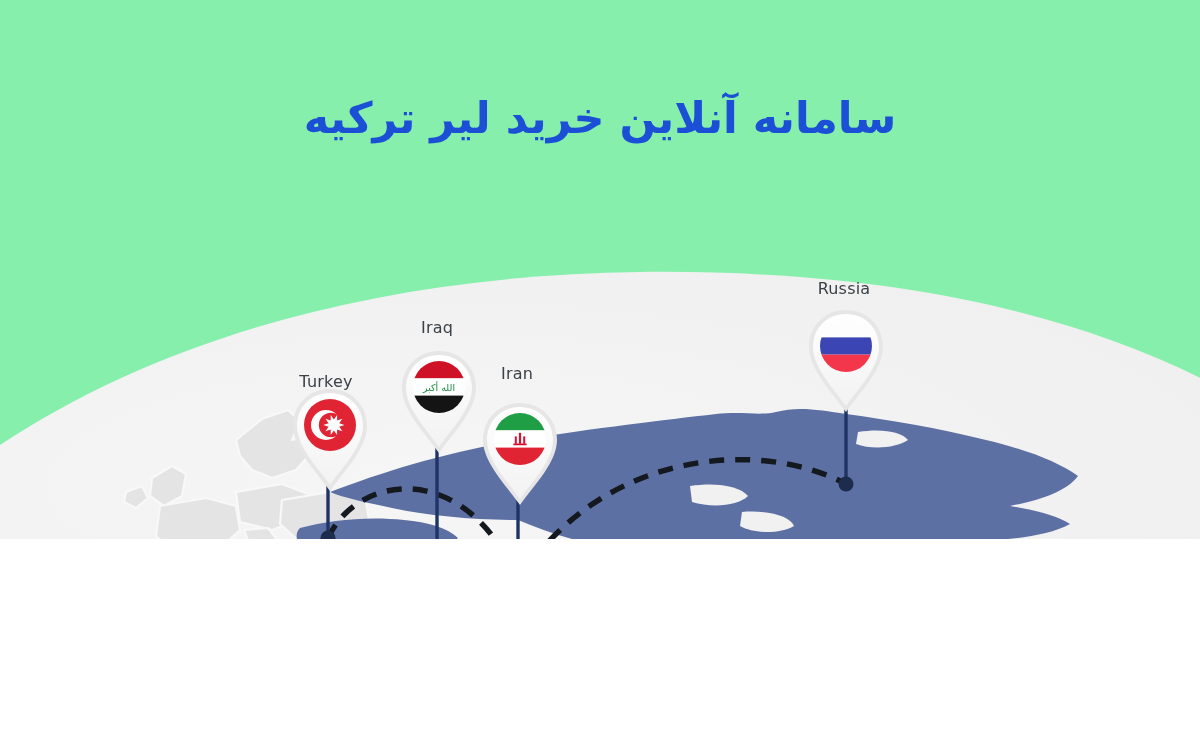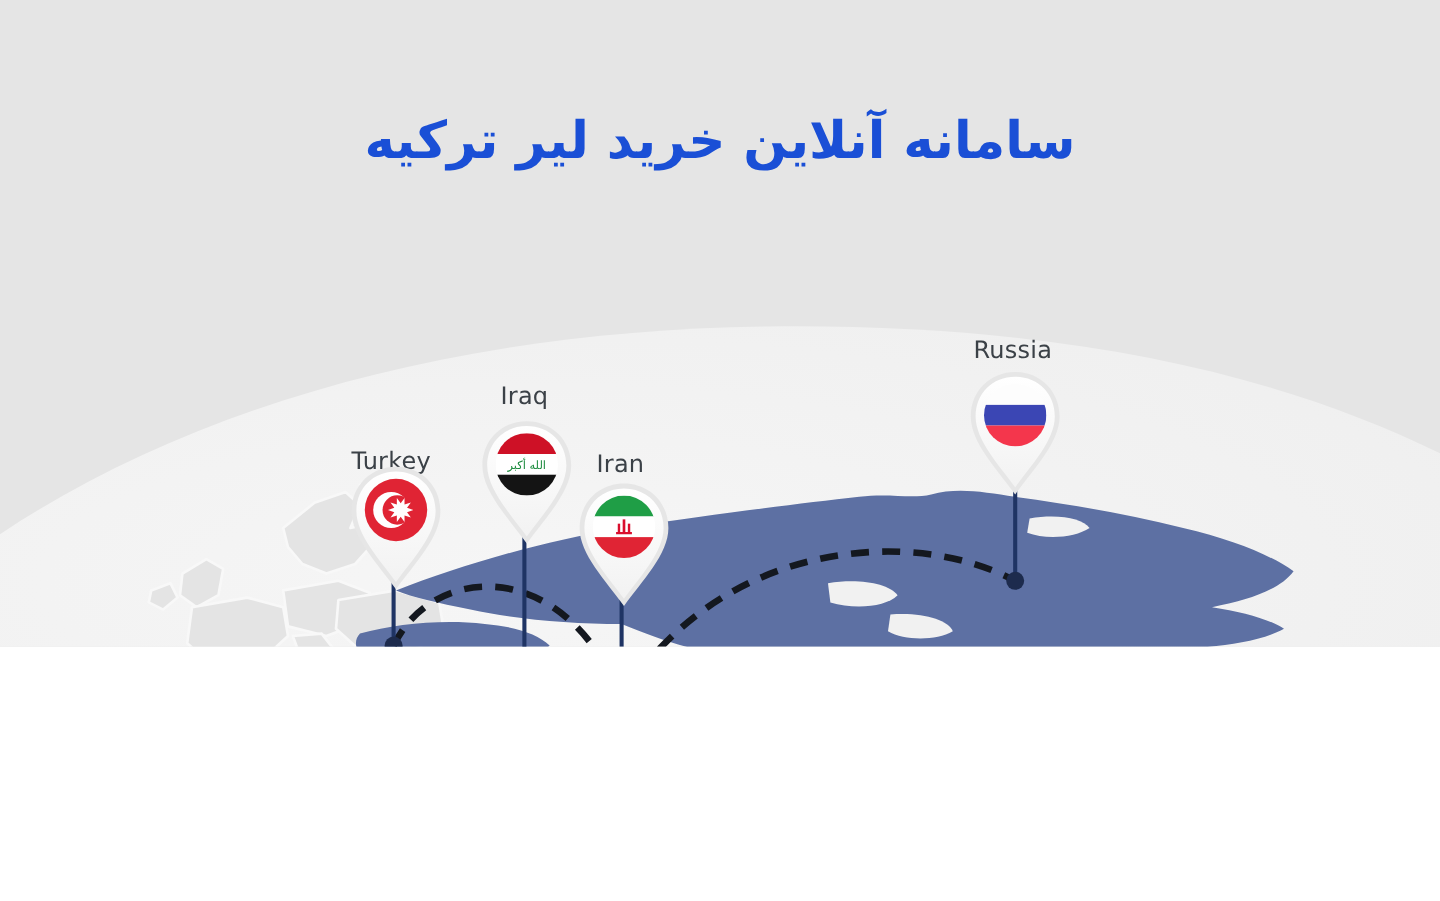--- a/index.html
+++ b/index.html
@@ -10,21 +10,21 @@
   }
   body {
     font-family: "DejaVu Sans", "Liberation Sans", sans-serif;
   }
 
   #stage {
     position: relative;
     width: 1200px;
     height: 539px;
     overflow: hidden;
-    background: #e5e5e5;
+    background: #86efac;
   }
 
   
   .title-band {
     position: absolute;
     left: 0;
     top: 92px;
     width: 1200px;
     text-align: center;
     direction: rtl;
@@ -51,21 +51,21 @@
   }
 
   
   .pin-group {
     position: absolute;
     z-index: 30;
   }
   .pin-label {
     position: absolute;
     font-family: "DejaVu Sans", "Liberation Sans", sans-serif;
-    font-size: 20px;
+    font-size: 16px;
     font-weight: normal;
     color: #3b4147;
     white-space: nowrap;
     direction: ltr;
     text-align: center;
     letter-spacing: .2px;
   }
   .pin-marker {
     position: absolute;
     width: 86px;
@@ -256,21 +256,21 @@
           <rect x="17" y="15" width="52" height="17.4" fill="#ce1126"></rect>
           <rect x="17" y="32.4" width="52" height="17.2" fill="#ffffff"></rect>
           <rect x="17" y="49.6" width="52" height="17.4" fill="#141414"></rect>
           <text x="43" y="45" text-anchor="middle" font-size="9.5" font-family="'DejaVu Sans','Liberation Sans',sans-serif" fill="#1a8a3c" direction="rtl">الله أكبر</text>
         </g>
       </g>
     </svg>
   </div>
 
   <div class="pin-group" style="left:0;top:0;width:0;height:0">
-    <div class="pin-label" style="left: 494px; top: 374px; width: 46px; color: rgb(59, 65, 71);">Iran</div>
+    <div class="pin-label" style="left: 494px; top: 364px; width: 46px; color: rgb(59, 65, 71);">Iran</div>
     <svg class="pin-marker" style="left:477px;top:398px;" viewBox="0 0 86 112">
       <path d="M43 5 C 22 5, 6 21, 6 42 C 6 64, 28 86, 43 107 C 58 86, 80 64, 80 42 C 80 21, 64 5, 43 5 Z" fill="#e6e6e6"></path>
       <path d="M43 9 C 24 9, 10 23, 10 42 C 10 62, 30 83, 43 101 C 56 83, 76 62, 76 42 C 76 23, 62 9, 43 9 Z" fill="url(#pinBodyGrad)"></path>
       <g>
         <defs>
             <clipPath id="iranClip">
               <circle cx="43" cy="41" r="26"></circle>
             </clipPath>
           </defs>
         <g clip-path="url(#iranClip)">

